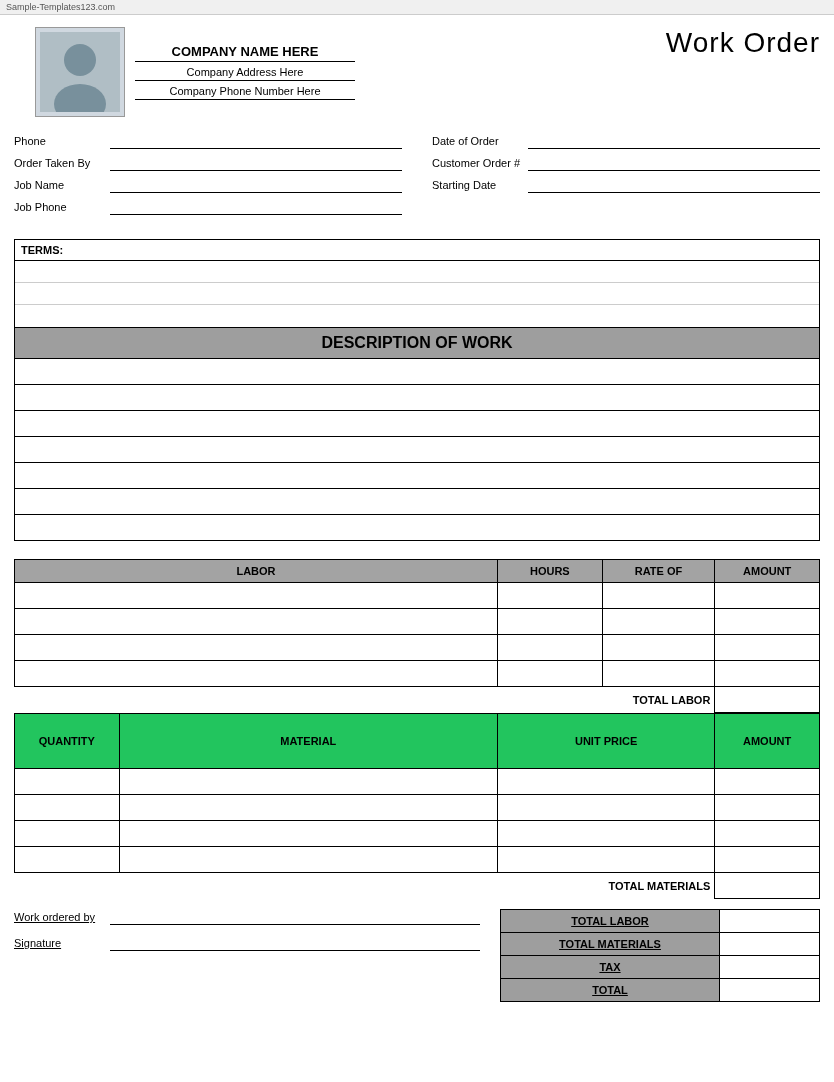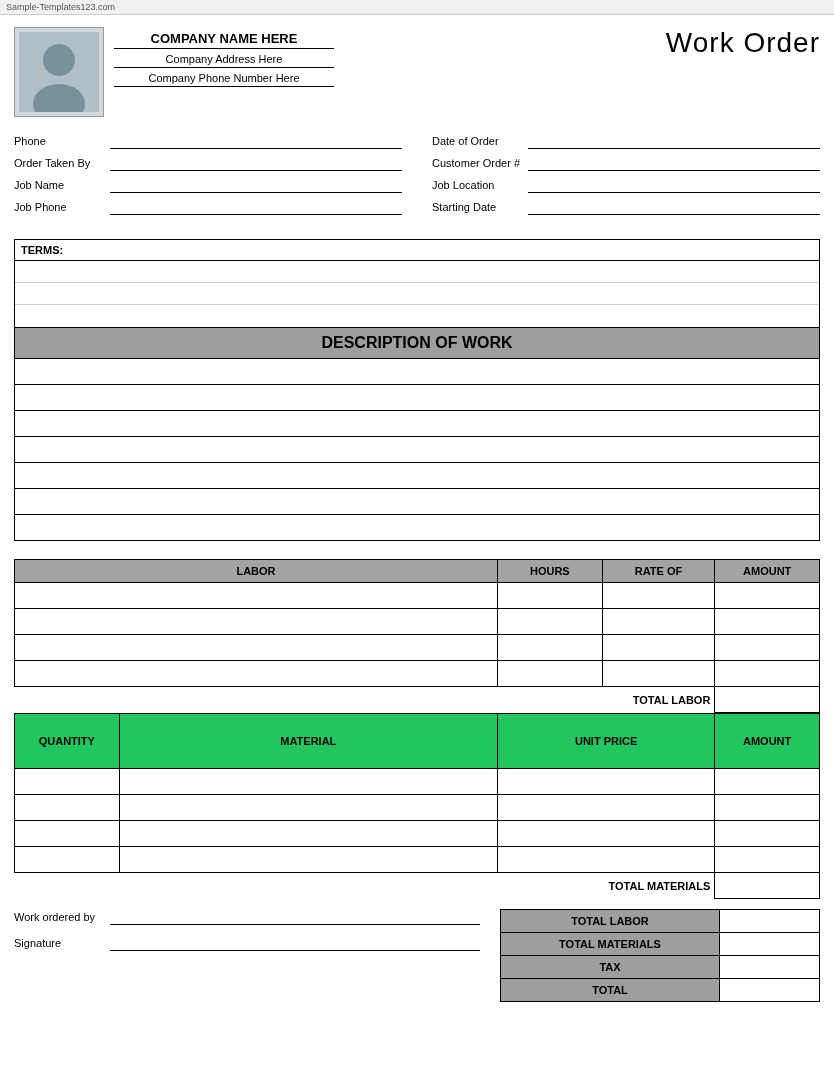--- a/index.html
+++ b/index.html
@@ -24,22 +24,23 @@
     }
     
     .header {
       display: flex;
       align-items: flex-start;
       justify-content: space-between;
       margin-bottom: 16px;
     }
     .header-left {
       display: flex;
-      align-items: flex-start;
+      align-items: center;
       gap: 10px;
+      margin-left: 21px;
     }
     .avatar-box {
       width: 90px;
       height: 90px;
       border: 1px solid #999;
       background: #d0d8e0;
       display: flex;
       align-items: center;
       justify-content: center;
       overflow: hidden;
@@ -176,20 +177,21 @@
       font-size: 11px;
       padding-right: 4px;
     }
     
     .summary-section {
       display: flex;
       justify-content: space-between;
       align-items: flex-start;
       margin-top: 0;
       padding-top: 10px;
+      text-decoration: underline;
     }
     .signature-section {
       flex: 1;
       padding-right: 20px;
     }
     .sig-row {
       display: flex;
       align-items: center;
       gap: 6px;
       margin-bottom: 10px;
@@ -270,24 +272,20 @@
         <div class="form-line"></div>
       </div>
     </div>
     <div>
       <div class="form-row">
         <span class="form-label">Date of Order</span>
         <div class="form-line"></div>
       </div>
       <div class="form-row">
         <span class="form-label">Customer Order #</span>
-        <div class="form-line"></div>
-      </div>
-      <div class="form-row">
-        <span class="form-label">Job Location</span>
         <div class="form-line"></div>
       </div>
       <div class="form-row">
         <span class="form-label">Starting Date</span>
         <div class="form-line"></div>
       </div>
     </div>
   </div>
 
   <div class="terms-section">

